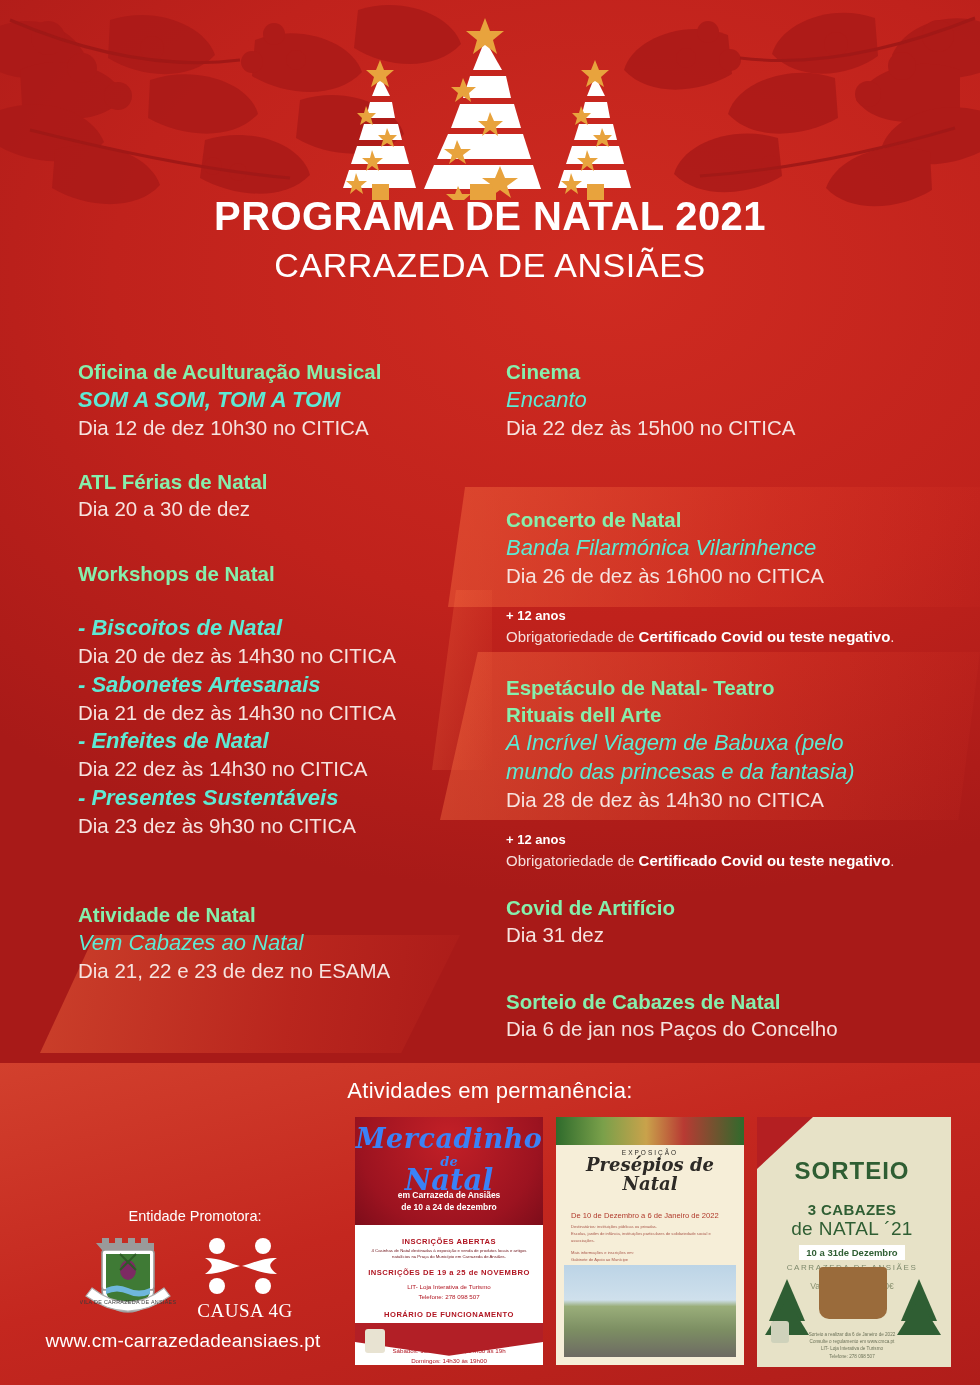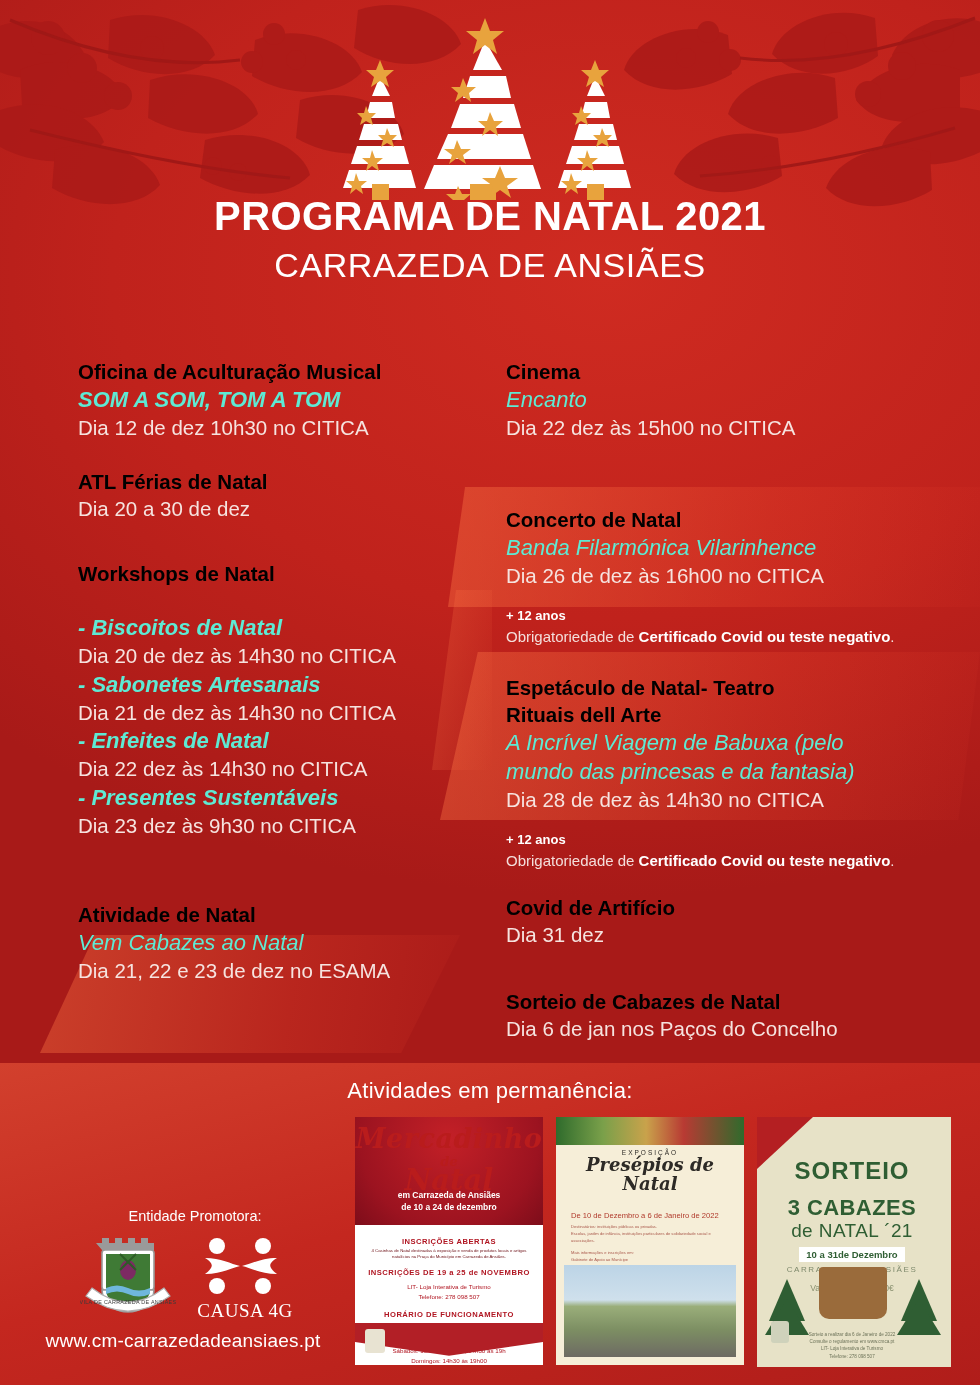--- a/index.html
+++ b/index.html
@@ -67,21 +67,21 @@
     color: #ffffff; font-weight: 400; font-size: 34px; letter-spacing: 0.6px;
     margin-top: 12px; line-height: 1.0;
   }
 
   
   .col-left  { position: absolute; left: 78px;  top: 358px; width: 400px; }
   .col-right { position: absolute; left: 506px; top: 358px; width: 440px; }
 
   .ev { margin-bottom: 0; }
   .ev-title {
-    color: #000000; font-weight: 700; font-size: 20.5px; line-height: 1.32;
+    color: #86efac; font-weight: 700; font-size: 20.5px; line-height: 1.32;
   }
   .ev-sub {
     color: #5eead4; font-weight: 700; font-style: italic; font-size: 22px; line-height: 1.32;
   }
   .ev-sub.light { font-weight: 400; }
   .ev-when {
     color: #f6e3df; font-weight: 400; font-size: 20.5px; line-height: 1.34;
   }
   .note-age { color:#ffffff; font-weight:700; font-size:13px; line-height:1.45; margin-top:18px; }
   .note-line { color:#f4dedb; font-weight:400; font-size:15px; line-height:1.45; }
@@ -98,21 +98,21 @@
   .flyer { position: absolute; top: 0; overflow: hidden; }
   .flyer-1 { left: 0px;   width: 188px; height: 248px; background: #ffffff; }
   .flyer-2 { left: 201px; width: 188px; height: 248px; background: #f6eed8; }
   .flyer-3 { left: 402px; width: 194px; height: 250px; background: #e7e2c7; }
 
   
   .f1-top {
     position: absolute; left:0; top:0; width:188px; height:108px;
     background: radial-gradient(circle at 50% 20%, #c32027 0%, #9c1320 70%, #7d0d1a 100%);
   }
-  .f1-script { position:absolute; left:0; top:8px; width:188px; text-align:center; color:#b91c1c;
+  .f1-script { position:absolute; left:0; top:8px; width:188px; text-align:center; color:#3b82f6;
      font-family:"DejaVu Serif", serif; font-style:italic; font-weight:700; }
   .f1-s1 { font-size: 27px; line-height: 1; letter-spacing:0.5px; }
   .f1-s2 { font-size: 13px; line-height: 1; margin-top: 3px; }
   .f1-s3 { font-size: 29px; line-height: 1; margin-top:-2px; }
   .f1-lines { position:absolute; left:0; top:72px; width:188px; text-align:center; color:#fff;
      font-size: 8.5px; font-weight:700; line-height:1.45; }
   .f1-body { position:absolute; left:8px; top:120px; width:172px; text-align:center; color:#b01521; }
   .f1-h  { font-size: 7.6px; font-weight:700; letter-spacing:0.5px; }
   .f1-p  { font-size: 4.3px; line-height:1.5; color:#6d1016; margin-top:2px; }
   .f1-m  { font-size: 6.2px; line-height:1.6; color:#b01521; }
@@ -131,21 +131,21 @@
   .f2-date { font-size:7.6px; color:#b0392b; }
   .f2-p { font-size:4.1px; line-height:1.55; margin-top:4px; color:#a9574a; }
   .f2-photo { position:absolute; left:8px; bottom:8px; width:172px; height:92px;
      background: linear-gradient(#bcd4e6 0%, #cfe0ec 38%, #9aae7a 45%, #7d8f63 70%, #6d6a63 100%); }
 
   
   .f3-corner { position:absolute; left:0; top:0; width:56px; height:52px; background:#b41f22;
      clip-path: polygon(0 0, 100% 0, 0 100%); }
   .f3-head { position:absolute; left:0; top:42px; width:190px; text-align:center; color:#2f5e33; }
   .f3-t1 { font-size:24px; font-weight:800; letter-spacing:1px; line-height:1; }
-  .f3-t2 { font-size:22px; font-weight:700; letter-spacing:0.4px; line-height:1.15; margin-top:12px; }
+  .f3-t2 { font-size:15px; font-weight:700; letter-spacing:0.4px; line-height:1.15; margin-top:18px; }
   .f3-t3 { font-size:19px; font-weight:400; letter-spacing:0.4px; line-height:1.15; }
   .f3-date { display:inline-block; margin-top:5px; padding:2px 7px; background:#fff; color:#2f5e33;
      font-size:9.5px; font-weight:700; }
   .f3-loc { font-size:8px; letter-spacing:1.6px; color:#7f8a6d; margin-top:3px; }
   .f3-val { font-size:8.6px; color:#8a9170; margin-top:9px; }
   .f3-val2 { font-size:5px; color:#9aa083; margin-top:2px; }
   .f3-foot { position:absolute; left:0; bottom:7px; width:190px; text-align:center; color:#6d7359; }
   .f3-f1 { font-size:4.6px; line-height:1.6; }
 
   

